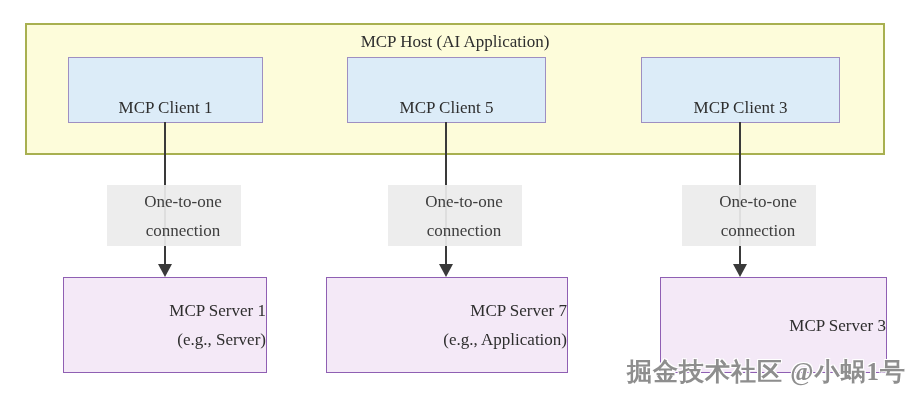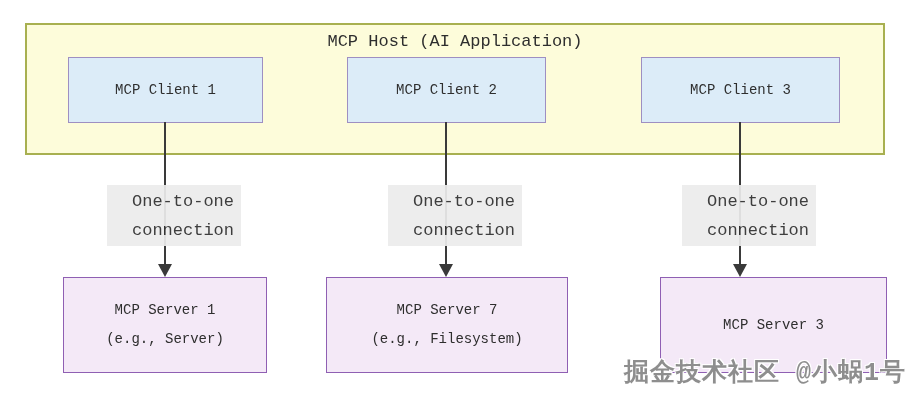--- a/index.html
+++ b/index.html
@@ -5,34 +5,34 @@
   :root{
     --host-fill:#fdfcda; --host-border:#a8b050;
     --client-fill:#dcecf8; --client-border:#9e8fc2;
     --server-fill:#f4e9f7; --server-border:#8f5fb3;
     --connection-label-bg:#ececec; --arrow:#3a3a3a;
     --text:#2e2e2e; --watermark:#8e8e8e;
   }
   html,body{margin:0;padding:0;background:#fff;}
   .stage{
     position:relative; width:910px; height:394px; background:#ffffff;
-    font-family:Liberation Mono, monospace; color:var(--text);
+    font-family:Liberation Serif, serif; color:var(--text);
     overflow:hidden;
   }
   .host-box{
     position:absolute; left:25px; top:23px; width:856px; height:128px;
     background:var(--host-fill); border:2px solid var(--host-border);
   }
   .host-title{
     position:absolute; left:0; top:7px; width:100%; text-align:center;
     font-size:17px; color:var(--text);
   }
   .node{
-    position:absolute; display:flex; align-items:center; justify-content:center;
-    text-align:center; font-size:14px; line-height:29px; color:var(--text);
+    position:absolute; display:flex; align-items:flex-end; justify-content:center;
+    text-align:center; font-size:17px; line-height:29px; color:var(--text);
   }
   .client{ background:var(--client-fill); border:1px solid var(--client-border); }
   .client1{ left:68px;  top:57px; width:193px; height:64px; }
   .client2{ left:347px; top:57px; width:197px; height:64px; }
   .client3{ left:641px; top:57px; width:197px; height:64px; }
   .server{ background:var(--server-fill); border:1px solid var(--server-border); flex-direction:column; }
   .server1{ left:63px;  top:277px; width:202px; height:94px; }
   .server2{ left:326px; top:277px; width:240px; height:94px; }
   .server3{ left:660px; top:277px; width:225px; height:94px; }
   .vline{
@@ -67,21 +67,21 @@
 <div class="stage">
 
   <div class="host-box">
     <div class="host-title">MCP Host (AI Application)</div>
   </div>
 
   <div class="node client client1">
     <span>MCP Client 1</span>
   </div>
   <div class="node client client2">
-    <span>MCP Client 2</span>
+    <span>MCP Client 5</span>
   </div>
   <div class="node client client3">
     <span>MCP Client 3</span>
   </div>
 
   <div class="vline l1"></div>
   <div class="vline l2"></div>
   <div class="vline l3"></div>
 
   <div class="arrowhead a1"></div>
@@ -100,21 +100,21 @@
     <span>One-to-one</span>
     <span>connection</span>
   </div>
 
   <div class="node server server1">
     <span>MCP Server 1</span>
     <span>(e.g., Server)</span>
   </div>
   <div class="node server server2">
     <span>MCP Server 7</span>
-    <span>(e.g., Filesystem)</span>
+    <span>(e.g., Application)</span>
   </div>
   <div class="node server server3">
     <span>MCP Server 3</span>
   </div>
 
   <div class="watermark">掘金技术社区 @小蜗1号</div>
 
 </div>
 
 </body></html>

